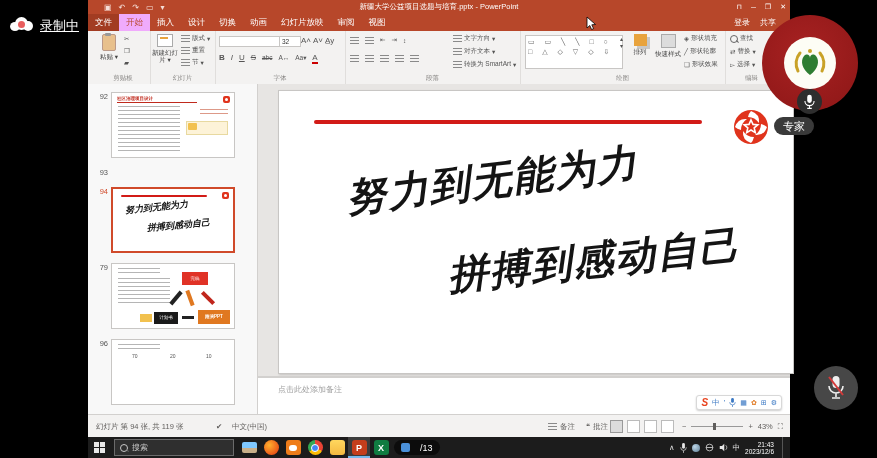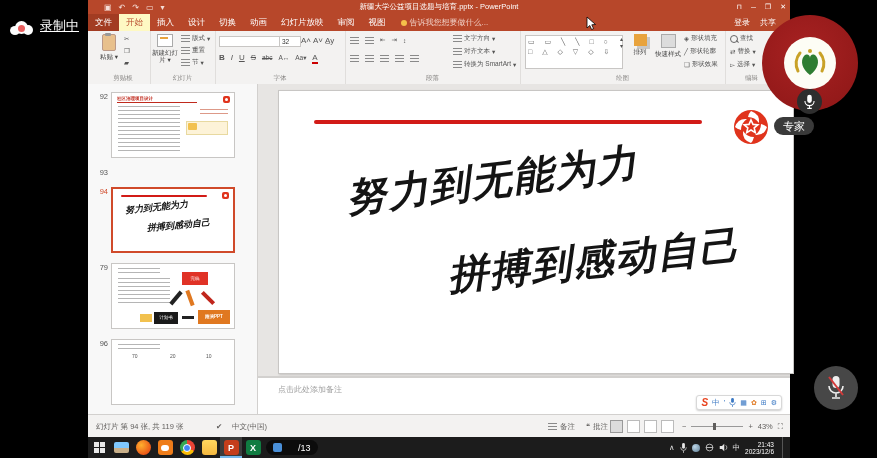--- a/index.html
+++ b/index.html
@@ -10,21 +10,21 @@
   
   .titlebar{position:absolute;left:0;top:0;width:100%;height:14px;background:#b7472a;color:#fff;}
   .qat{position:absolute;left:16px;top:0;height:14px;display:flex;align-items:center;gap:7px;font-size:8px;color:#f5ddd6;}
   .wtitle{position:absolute;left:0;right:0;top:0;height:14px;line-height:14px;text-align:center;font-size:7.5px;color:#fff;}
   .winctl{position:absolute;right:4px;top:0;height:14px;display:flex;align-items:center;gap:9px;font-size:7px;color:#fff;}
 
   
   .tabsrow{position:absolute;left:0;top:14px;width:100%;height:17px;background:#b7472a;display:flex;color:#fff;font-size:8.5px;}
   .tab{display:flex;align-items:center;padding:0 7px;white-space:nowrap;}
   .tab.file{background:#a23c22;}
-  .tab.active{background:#fef9c3;color:#b7472a;}
+  .tab.active{background:#f0abfc;color:#b7472a;}
   .tellme{display:flex;align-items:center;gap:3px;padding:0 8px;color:#f0cfc5;font-size:8px;white-space:nowrap;}
   .bulb{width:6px;height:6px;border-radius:50%;background:#f5c04a;display:inline-block;}
   .acct{margin-left:auto;display:flex;align-items:center;gap:10px;padding-right:14px;font-size:8px;}
 
   
   .ribbon{position:absolute;left:0;top:31px;width:100%;height:53px;background:#f3f2f1;border-bottom:1px solid #d2d0ce;font-size:7px;color:#444;}
   .grp{position:absolute;top:0;bottom:0;border-right:1px solid #e0dedc;}
   .grp-label{position:absolute;bottom:1px;left:0;right:0;text-align:center;font-size:6.5px;color:#8a8886;white-space:nowrap;}
   .bigbtn{position:absolute;top:3px;text-align:center;color:#444;font-size:6.5px;line-height:7px;}
   .bigbtn .ic{display:block;margin:0 auto 2px;}
@@ -75,28 +75,28 @@
   
   .taskbar{position:absolute;left:0;top:437px;width:100%;height:21px;background:#1c1c1c;display:flex;align-items:center;color:#ddd;}
   .tb-ic{width:22px;height:21px;display:flex;align-items:center;justify-content:center;flex:0 0 auto;}
   .win{width:11px;height:11px;display:grid;grid-template-columns:5px 5px;grid-gap:1px;}
   .win span{background:#e8e8e8;width:5px;height:5px;}
   .searchbox{width:108px;height:15px;background:#2f2f2f;border:1px solid #6b6b6b;display:flex;align-items:center;gap:4px;
              padding:0 5px;font-size:8px;color:#c7c7c7;margin:0 4px;flex:0 0 auto;}
   .appic{width:15px;height:15px;border-radius:3px;display:flex;align-items:center;justify-content:center;
          font-size:9px;font-weight:bold;color:#fff;}
   .tb-ic.activeapp{background:rgba(255,255,255,.14);box-shadow:inset 0 -2px 0 #76b9ed;}
-  .badge{height:15px;background:#0c0c0c;border-radius:8px;display:flex;align-items:center;gap:16px;padding:0 7px;
+  .badge{height:15px;background:#0c0c0c;border-radius:8px;display:flex;align-items:center;gap:10px;padding:0 7px;
          font-size:9px;color:#fff;flex:0 0 auto;margin-left:2px;}
   .tray{margin-left:auto;display:flex;align-items:center;gap:5px;padding-right:4px;font-size:7.5px;color:#e6e6e6;}
   .clock{text-align:right;font-size:6.5px;line-height:7px;color:#fff;}
   .showdesk{width:3px;height:21px;border-left:1px solid #555;margin-left:3px;}
 
   
-  .rec{position:absolute;left:10px;top:17px;display:flex;align-items:flex-end;gap:6px;color:#fff;font-size:13px;text-decoration:underline;}
+  .rec{position:absolute;left:10px;top:17px;display:flex;align-items:flex-start;gap:6px;color:#fff;font-size:13px;text-decoration:underline;}
   .cloud{position:relative;width:24px;height:14px;}
   .cloud i{position:absolute;background:#fdfdfd;border-radius:50%;}
   .cloud .c1{left:0;top:5px;width:10px;height:9px;}
   .cloud .c2{left:5px;top:0;width:13px;height:13px;}
   .cloud .c3{left:13px;top:4px;width:10px;height:10px;}
   .cloud .dot{left:8px;top:4px;width:7px;height:7px;background:#e85d5d;}
   .avatar{position:absolute;left:762px;top:15px;width:96px;height:96px;border-radius:50%;
           background:radial-gradient(circle at 45% 40%,#a82222,#8c1616);display:flex;align-items:center;justify-content:center;}
   .emblem{width:52px;height:52px;border-radius:50%;background:#fdfdf5;display:flex;align-items:center;justify-content:center;}
   .micbadge{position:absolute;left:797px;top:89px;width:25px;height:25px;border-radius:50%;background:#2e2e2e;
@@ -134,24 +134,20 @@
     <div class="tabsrow">
       <div class="tab file">文件</div>
       <div class="tab active">开始</div>
       <div class="tab">插入</div>
       <div class="tab">设计</div>
       <div class="tab">切换</div>
       <div class="tab">动画</div>
       <div class="tab">幻灯片放映</div>
       <div class="tab">审阅</div>
       <div class="tab">视图</div>
-      <div class="tellme">
-        <span class="bulb"></span>
-        <span>告诉我您想要做什么...</span>
-      </div>
       <div class="acct">
         <span>登录</span>
         <span>共享</span>
       </div>
     </div>
 
     <div class="ribbon">
 
       <div class="grp" style="left:8px;width:54px;">
         <div class="bigbtn" style="left:2px;width:22px;">
@@ -384,20 +380,24 @@
     </div>
 
     <div class="taskbar">
       <div class="tb-ic">
         <span class="win">
             <span></span>
             <span></span>
             <span></span>
             <span></span>
           </span>
+      </div>
+      <div class="searchbox">
+        <span class="magni" style="border-color:#c7c7c7;"></span>
+        <span>搜索</span>
       </div>
       <div class="tb-ic">
         <span style="width:15px;height:11px;border-radius:2px;background:linear-gradient(#7ec8ff 55%,#c9b08a 55%);"></span>
       </div>
       <div class="tb-ic">
         <span class="appic" style="background:radial-gradient(circle at 35% 35%,#ffb02e,#e3340f);border-radius:50%;"></span>
       </div>
       <div class="tb-ic">
         <span class="appic" style="background:#ef7d1a;">
             <span style="width:8px;height:6px;background:#fff;border-radius:3px;display:block;"></span>

